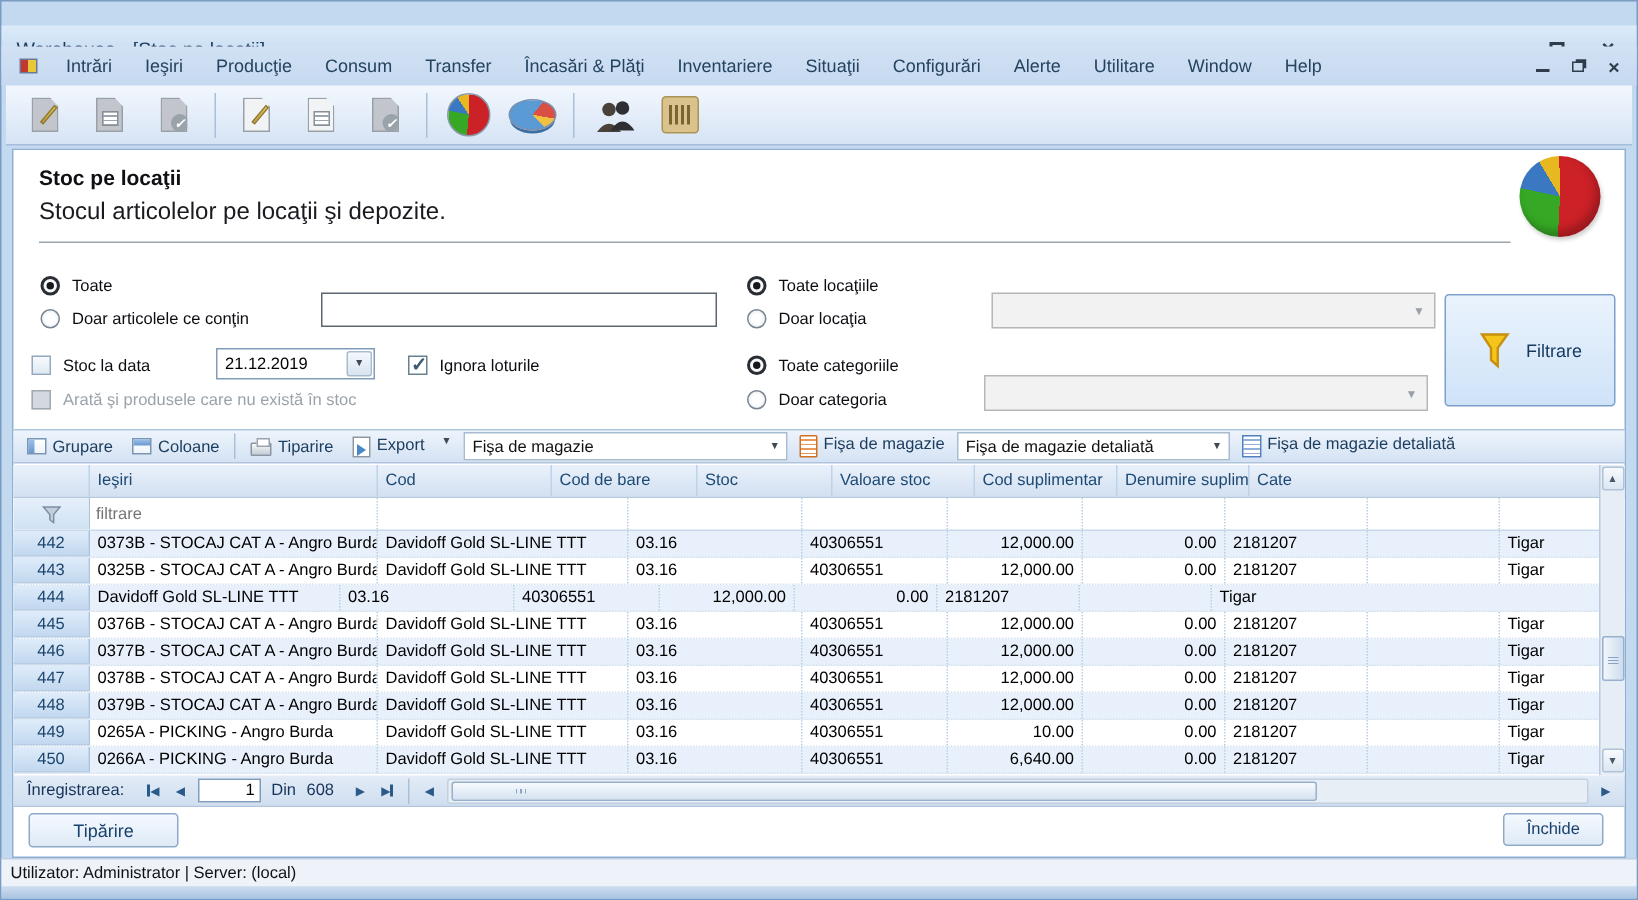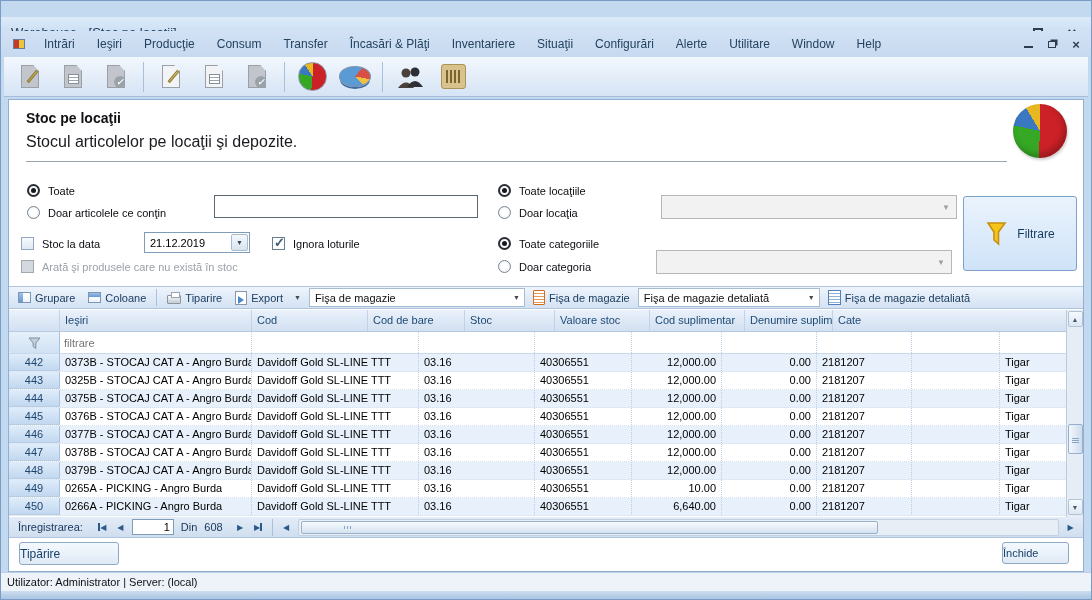--- a/index.html
+++ b/index.html
@@ -62,21 +62,21 @@
   .text-input{position:absolute;left:205px;top:95px;width:264px;height:23px;border:1px solid #5c6670;background:#fff;font-family:inherit;font-size:11px;padding:0 4px}
   .date-combo{position:absolute;left:135px;top:132px;width:106px;height:21px;border:1px solid #7f9db9;background:#fff;display:flex;align-items:center}
   .date-combo .val{flex:1;padding-left:5px}
   .combo-arrow-btn{width:17px;height:17px;margin-right:1px;background:linear-gradient(#f4f8fc,#d8e4f0);border:1px solid #a8bcd0;border-radius:2px;display:flex;align-items:center;justify-content:center;color:#404a55;font-size:7px}
   .dis-combo{position:absolute;height:24px;background:#f2f2f2;border:1px solid #b4b8bc;display:flex;align-items:center;justify-content:flex-end}
   .dis-combo .arr{color:#9aa0a8;font-size:8px;margin-right:6px}
   .filtrare-btn{position:absolute;right:6px;top:96px;width:114px;height:75px;background:linear-gradient(#eaf3fd,#cfe3f8);border:1px solid #7ba0cb;border-radius:3px;display:flex;align-items:center;justify-content:center;gap:9px;color:#15395e;font-size:12px}
 
   
   .grid-toolbar{position:absolute;left:0;right:0;top:186px;height:23px;background:linear-gradient(#eef4fc,#d4e2f3);border-top:1px solid #b0c4de;border-bottom:1px solid #b0c4de;display:flex;align-items:center;padding-left:4px;gap:3px;white-space:nowrap;color:#1c3e60}
-  .gtbtn{display:flex;align-items:center;gap:4px;padding:2px 5px;color:#1c3e60}
+  .gtbtn{display:flex;gap:4px;padding:2px 5px;color:#1c3e60}
   .gtsep{width:1px;height:17px;background:#aabfd8;margin:0 2px}
   .ico-grid{width:13px;height:11px;border:1px solid #7a96b4;background:linear-gradient(#fff,#eef4fa);position:relative}
   .ico-grid::before{content:"";position:absolute;left:0;top:0;bottom:0;width:4px;background:linear-gradient(#9cc0e8,#6898d0)}
   .ico-grid.cols::before{left:0;top:0;right:0;bottom:auto;width:auto;height:4px}
   .ico-printer{width:14px;height:9px;background:linear-gradient(#f8f8f8,#c4ccd4);border:1px solid #8a96a4;border-radius:1px;position:relative;margin-top:3px}
   .ico-printer::before{content:"";position:absolute;left:3px;top:-4px;width:7px;height:4px;background:#fff;border:1px solid #9aa4ae}
   .ico-export{width:12px;height:14px;background:#fff;border:1px solid #8a96a4;position:relative}
   .ico-export::after{content:"";position:absolute;left:2px;top:4px;border:4px solid transparent;border-left:6px solid #4a88c8}
   .ico-doc-o{width:12px;height:15px;background:#fff;border:1px solid #d07020;border-radius:1px;background-image:repeating-linear-gradient(to bottom,#fff 0 2px,#e89858 2px 3px)}
   .ico-doc-b{width:13px;height:15px;background:#fff;border:1px solid #5080c0;background-image:repeating-linear-gradient(to bottom,#fff 0 2px,#90b0d8 2px 3px),repeating-linear-gradient(90deg,#fff 0 2px,#90b0d8 2px 3px)}
@@ -109,21 +109,21 @@
   .pnav .bar{width:2px;height:8px;background:#2a5a8a}
   .rec-input{width:42px;height:16px;border:1px solid #7f9db9;background:#fff;font-family:inherit;font-size:11px;text-align:right;padding-right:3px;margin:0 2px}
   .pager .din{margin:0 6px 0 4px}
   .pager .total{margin-right:8px}
   .psep{width:1px;height:17px;background:#aabfd8;margin:0 4px}
   .htrack{flex:1;height:17px;background:#e8eef5;border:1px solid #c2d0e0;border-radius:2px;position:relative;margin:0 2px}
   .hthumb{position:absolute;left:2px;top:1px;bottom:1px;width:76%;background:linear-gradient(#f6fafd,#d4e2f0);border:1px solid #98b0cc;border-radius:2px}
   .hthumb::after{content:"";position:absolute;top:4px;bottom:4px;left:42px;width:8px;background:repeating-linear-gradient(90deg,#8aa4c4 0 1px,transparent 1px 3px)}
 
   
-  .btn{background:linear-gradient(#f4f9fe,#dfeaf6);border:1px solid #8ea9c8;border-radius:3px;color:#17406b;display:flex;align-items:center;justify-content:flex-start;font-size:11px}
+  .btn{background:linear-gradient(#f4f9fe,#dfeaf6);border:1px solid #8ea9c8;border-radius:3px;color:#17406b;display:flex;align-items:center;justify-content:center;font-size:11px}
   .print-btn{position:absolute;left:10px;top:442px;width:100px;height:23px;font-size:12px}
   .close-btn{position:absolute;right:14px;top:442px;width:67px;height:22px}
 
   
   .statusbar{position:absolute;left:0;right:0;bottom:0;height:27px}
   .status-inner{height:19px;background:#eef3f9;border-top:1px solid #c0cedf;display:flex;align-items:center;padding-left:6px;color:#101014}
   .status-strip{height:8px;background:linear-gradient(#cdddf0,#aac4e2)}
 
   .funnel-sm{flex:none}
 </style>
@@ -372,21 +372,20 @@
     <span class="gc c3">03.16</span>
     <span class="gc c4">40306551</span>
     <span class="gc c5 num-r">12,000.00</span>
     <span class="gc c6 num-r">0.00</span>
     <span class="gc c7">2181207</span>
     <span class="gc c8"></span>
     <span class="gc c9">Tigar</span>
   </div>
           <div class="grow alt">
     <span class="gc c0 num">444</span>
-    <span class="gc c1">0375B - STOCAJ CAT A - Angro Burda</span>
     <span class="gc c2">Davidoff Gold SL-LINE TTT</span>
     <span class="gc c3">03.16</span>
     <span class="gc c4">40306551</span>
     <span class="gc c5 num-r">12,000.00</span>
     <span class="gc c6 num-r">0.00</span>
     <span class="gc c7">2181207</span>
     <span class="gc c8"></span>
     <span class="gc c9">Tigar</span>
   </div>
           <div class="grow">

